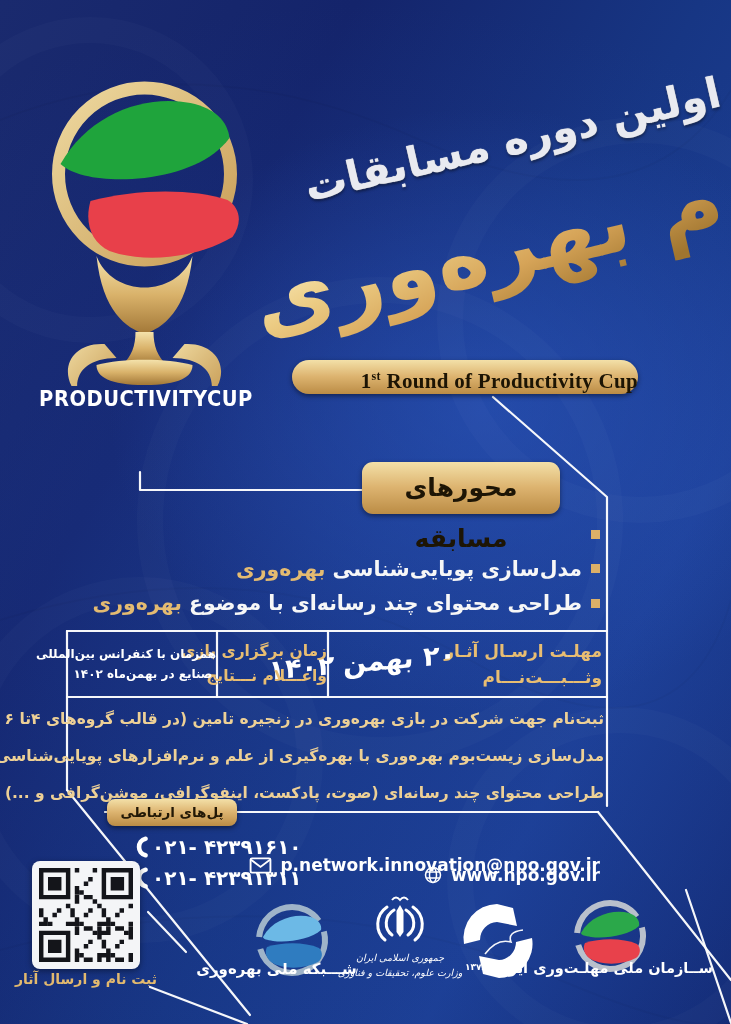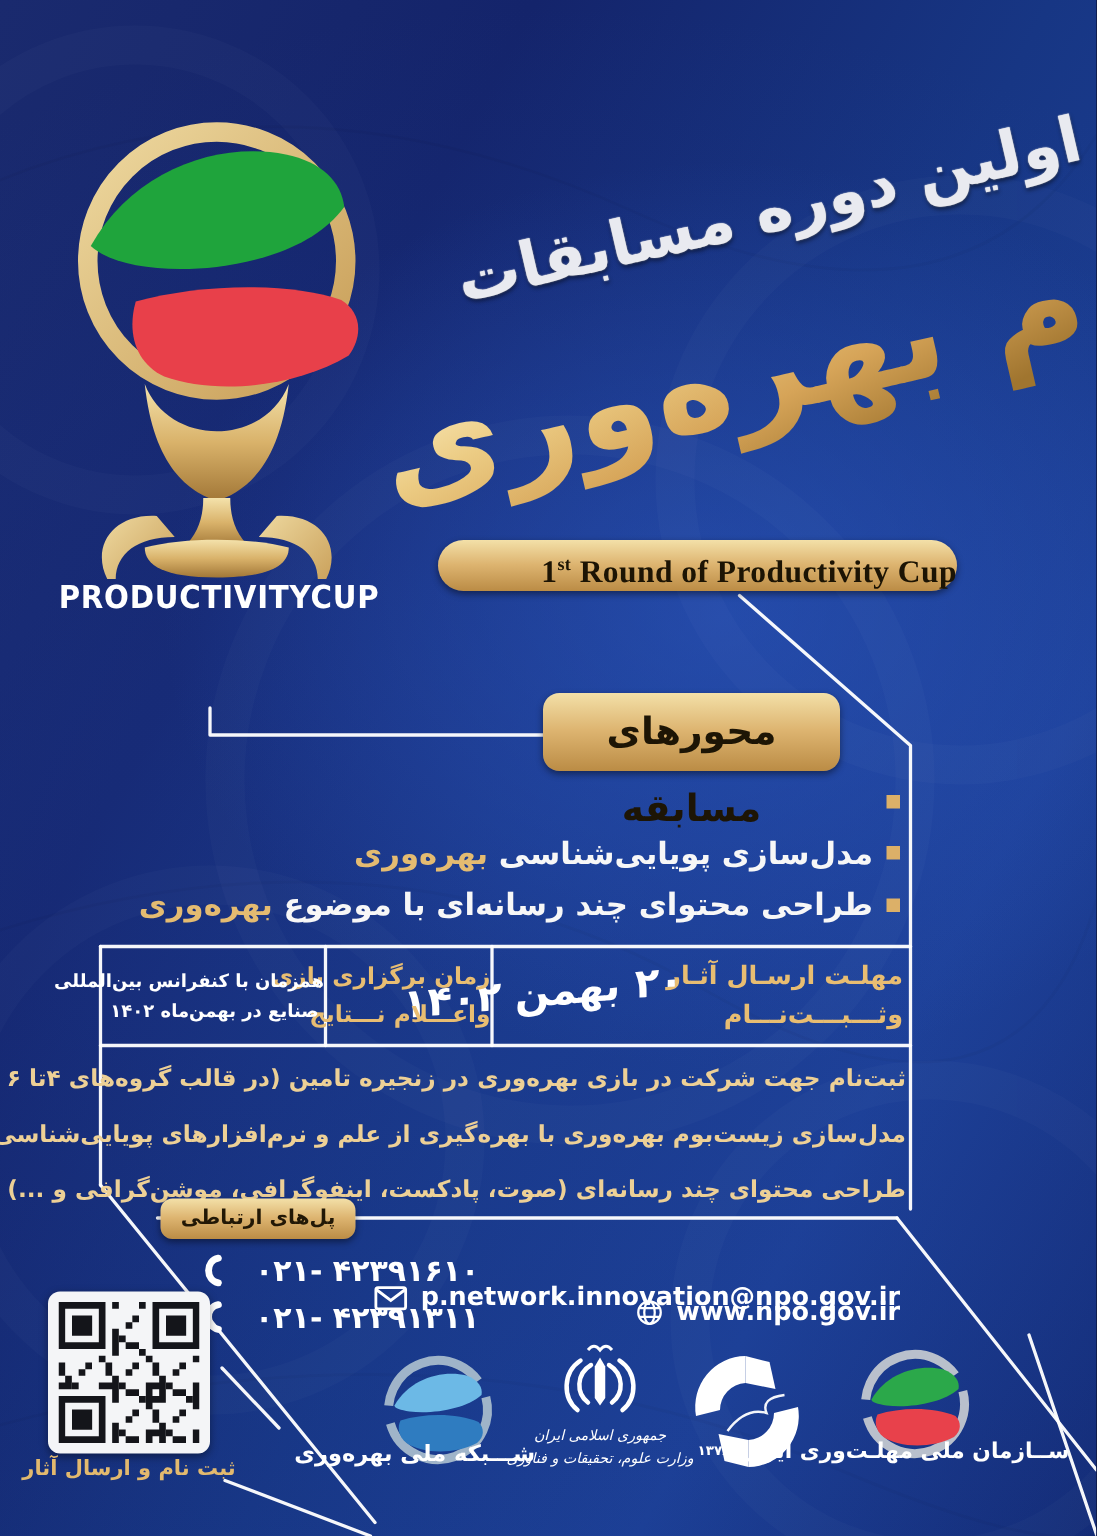--- a/index.html
+++ b/index.html
@@ -59,21 +59,21 @@
     font-size:12px;font-weight:bold;line-height:20px;white-space:nowrap;}
 
   
   #details{left:70px;top:701px;width:534px;direction:rtl;text-align:center;
     color:#edd096;font-size:15.5px;font-weight:bold;line-height:37px;white-space:nowrap;}
 
   
   #contact-badge{left:107px;top:799px;width:130px;height:27px;border-radius:8px;
     font-size:13.5px;font-weight:bold;color:#221806;text-align:center;line-height:26px;direction:rtl;}
   #phones{left:130px;top:833px;}
-  .phone-row{display:flex;align-items:center;gap:18px;height:28px;margin-bottom:3px;
+  .phone-row{display:flex;align-items:center;gap:0;height:28px;margin-bottom:3px;
     color:#fff;font-size:20px;font-weight:bold;letter-spacing:1.5px;direction:ltr;white-space:nowrap;}
   .net-row{position:absolute;right:131px;display:flex;align-items:center;gap:8px;
     color:#fff;font-size:17px;font-weight:bold;direction:ltr;white-space:nowrap;}
   #website-row{top:865px;}
   #email-row{top:855px;}
 
   
   #qr-panel{left:32px;top:861px;width:94px;height:94px;background:#f4f5f7;border-radius:8px;
     padding:7px;box-shadow:0 2px 6px rgba(0,0,0,.4);}
   #qr-label{left:10px;top:971px;width:152px;text-align:center;color:#e2b96e;

